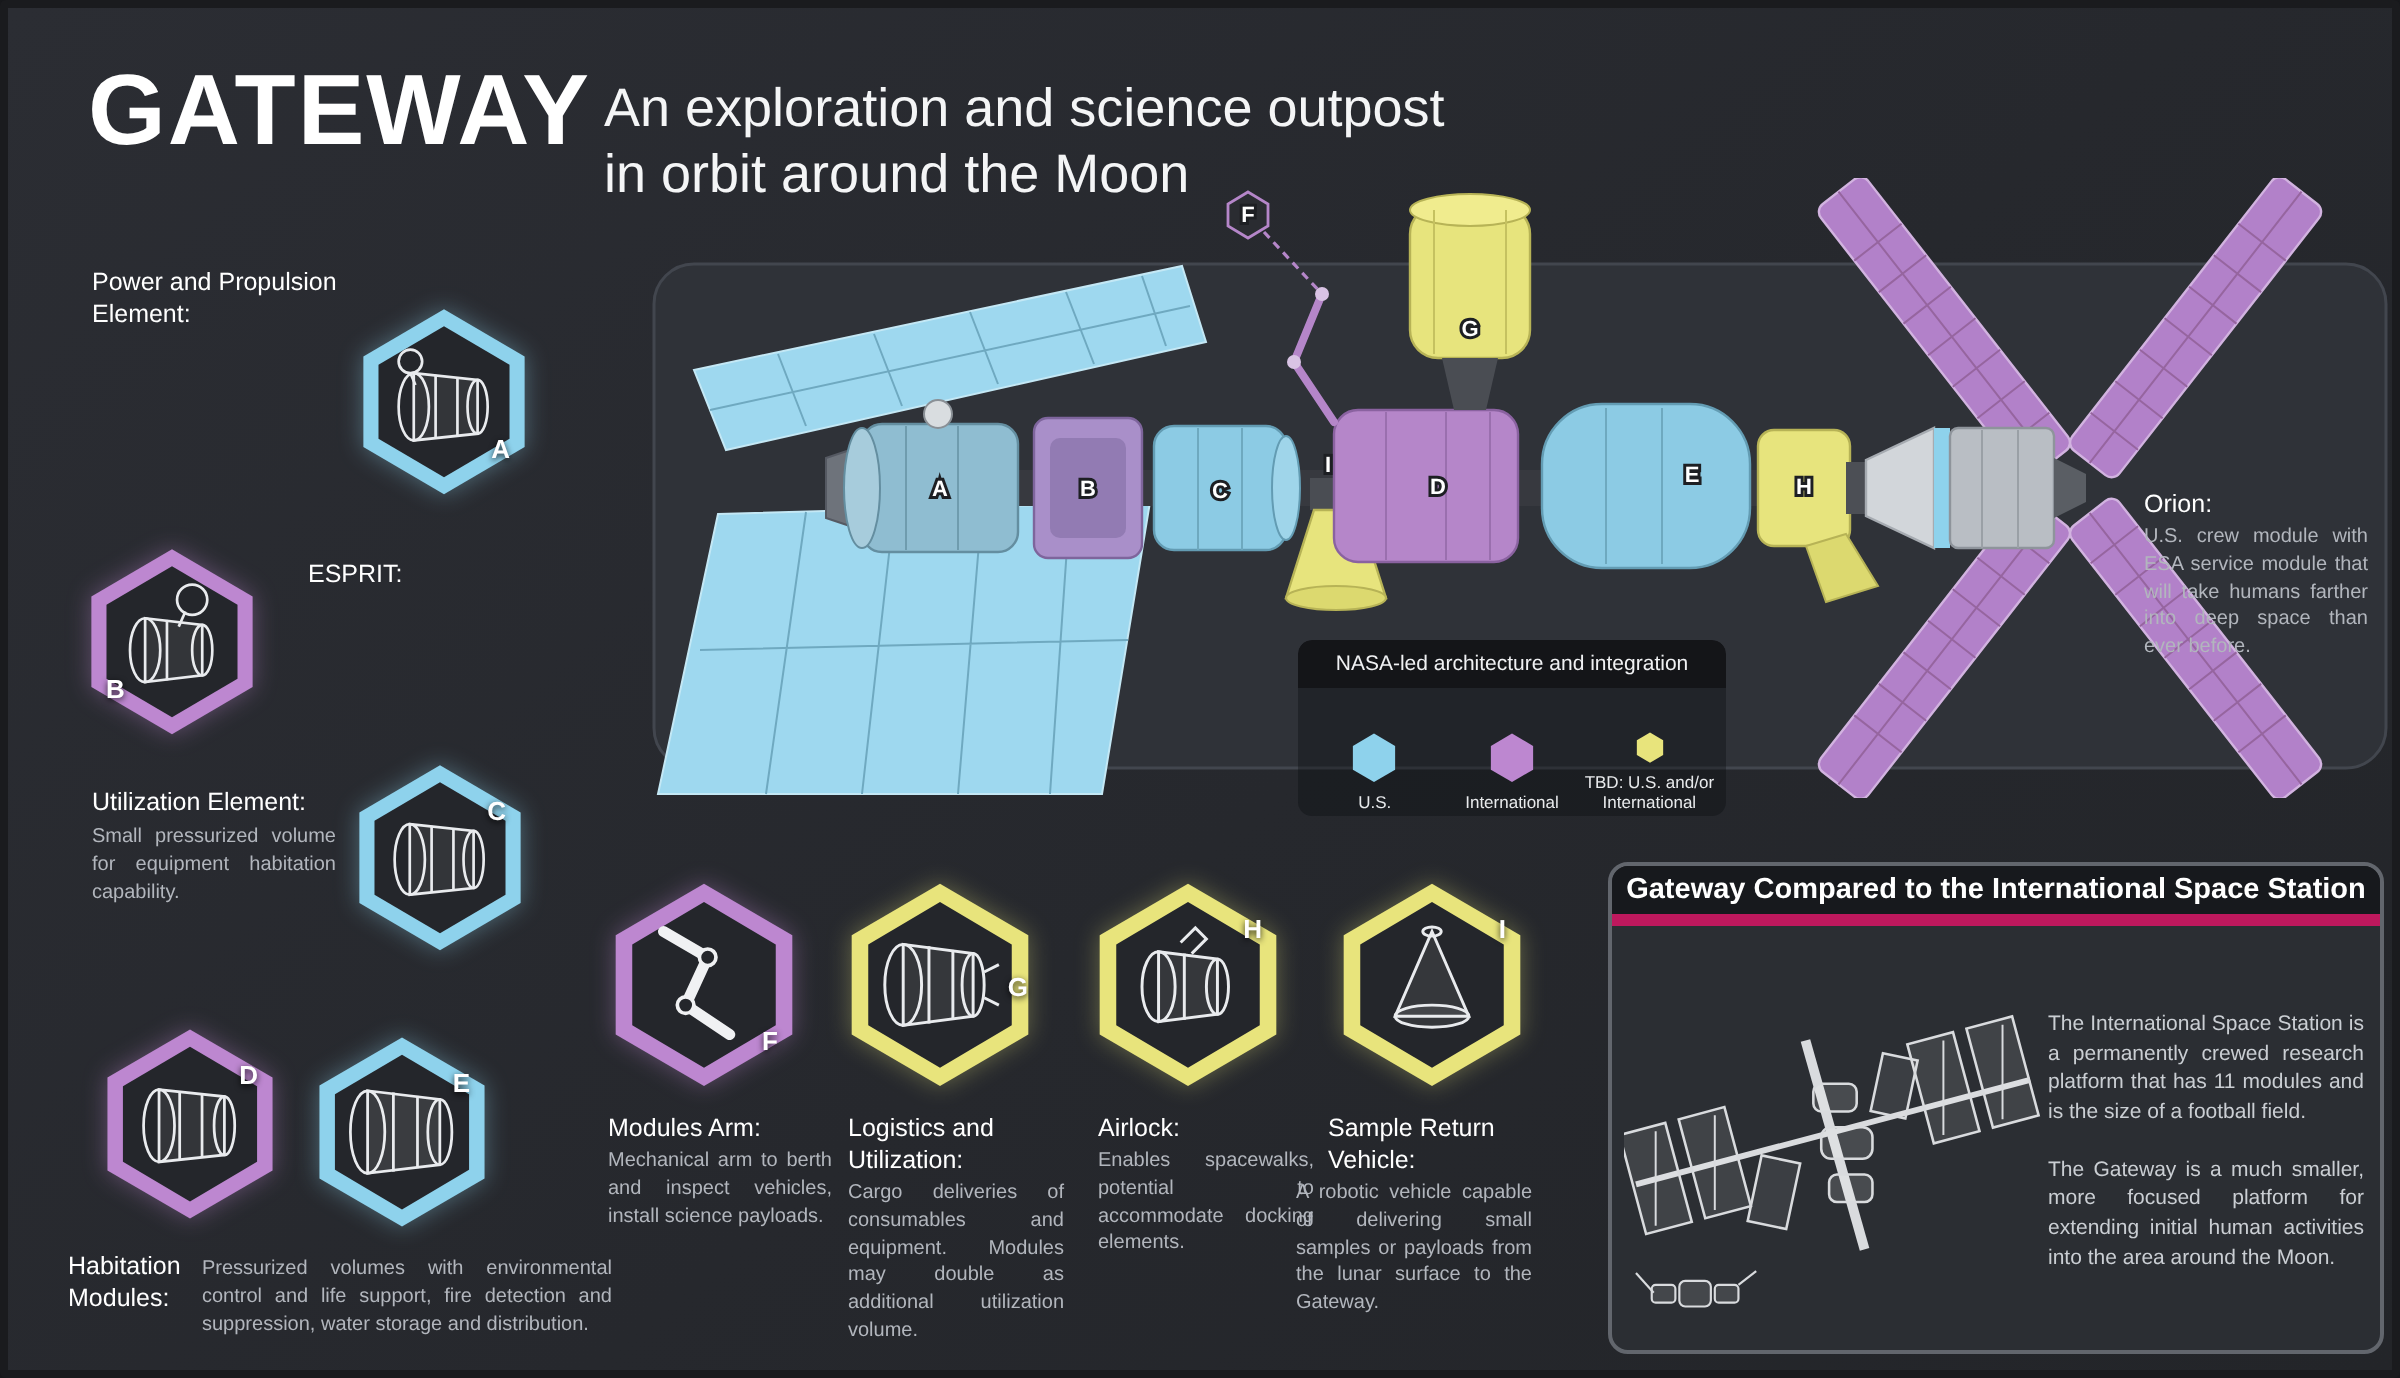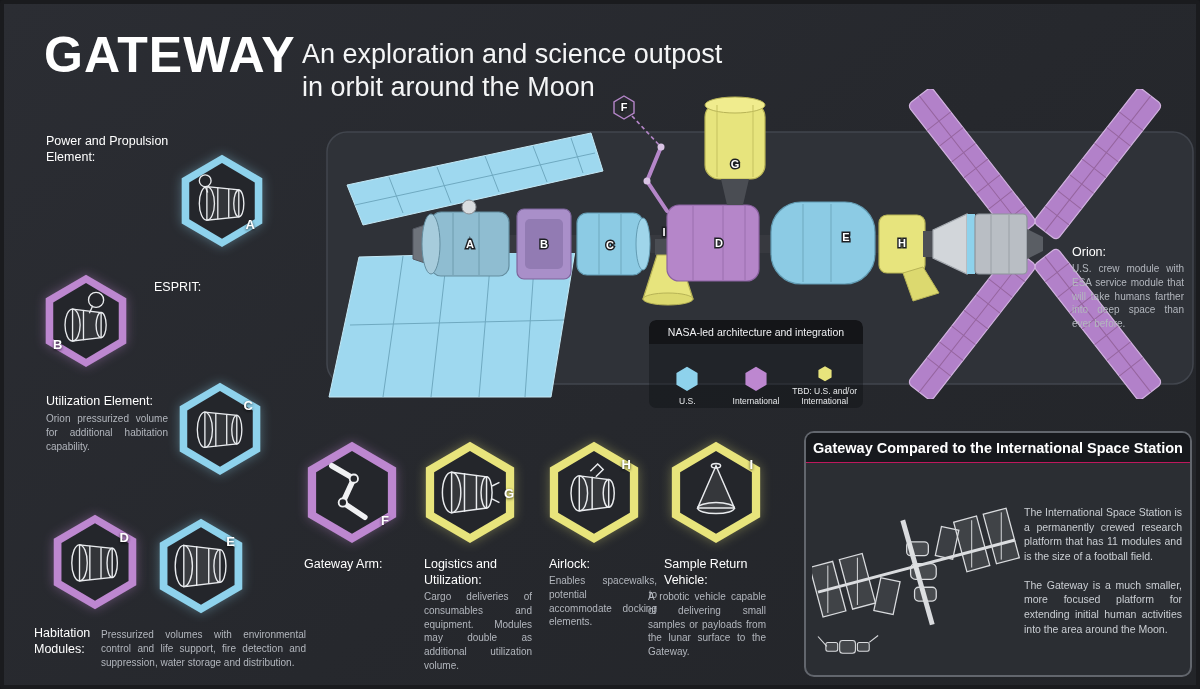--- a/index.html
+++ b/index.html
@@ -32,21 +32,21 @@
   .legend { position:absolute; left:645px; top:316px; width:214px; height:88px; border-radius:7px; overflow:hidden; }
   .legend-titlebar { height:24px; background:#141518; display:flex; align-items:center; justify-content:center;
                      font-size:10.5px; color:#f0f1f3; border-radius:7px 7px 0 0; }
   .legend-body { height:64px; background:rgba(10,11,13,.35); display:flex; justify-content:space-around; padding:22px 4px 2px; }
   .legend-item { display:flex; flex-direction:column; align-items:center; width:72px; }
   .legend-item svg { width:22px; height:26px; }
   .legend-label { margin-top:4px; font-size:8.5px; color:#e8eaec; text-align:center; line-height:1.2; }
 
   .cmp { position:absolute; left:800px; top:427px; width:388px; height:246px; background:#2b2e33;
          border:2px solid #62666d; border-radius:10px; overflow:hidden; }
-  .cmp-titlebar { height:30px; background:#17191d; border-bottom:1px solid #be185d; display:flex; align-items:center;
+  .cmp-titlebar { height:30px; background:#17191d; border-bottom:6px solid #be185d; display:flex; align-items:center;
                   justify-content:center; font-size:14.5px; font-weight:700; color:#ffffff; }
   .cmp-art { position:absolute; left:6px; top:36px; width:212px; height:202px; }
   .cmp-text { position:absolute; left:218px; top:44px; width:158px;margin-top:28px; }
   .cmp-text p { font-size:10.5px; color:#caced3; line-height:1.4; text-align:justify; }
   .cmp-text p + p { margin-top:14px; }
 </style>
 </head>
 <body>
 
 <div class="canvas">
@@ -196,21 +196,21 @@
         <path d="M34 43 L68 47 L68 77 L34 81 Z" fill="rgba(255,255,255,0.07)"></path>
         <ellipse cx="68" cy="62" rx="6" ry="15"></ellipse>
         <line x1="47" y1="44" x2="47" y2="80"></line>
       </g>
     </svg>
     <span class="hl hl-bl">B</span>
   </div>
   <div class="h" style="left:150px;top:276px;width:140px">ESPRIT:</div>
 
   <div class="h" style="left:42px;top:390px;width:150px">Utilization Element:</div>
-  <div class="p" style="left:42px;top:408px;width:122px">Orion pressurized volume for additional habitation capability.</div>
+  <div class="p" style="left:42px;top:408px;width:122px">Small pressurized volume for equipment habitation capability.</div>
   <div class="hex" style="left:174px;top:377px;width:84px">
     <svg viewBox="0 0 100 114" class="glow-cyan">
       <polygon points="50,2 98,30 98,84 50,112 2,84 2,30" fill="#8ed2ec"></polygon>
       <polygon points="50,12 89,35 89,79 50,102 11,79 11,35" fill="#24262b"></polygon>
       <g stroke="#e9ebee" stroke-width="1.6" fill="none">
         <ellipse cx="32" cy="58" rx="9" ry="21"></ellipse>
         <path d="M32 37 L70 41 L70 75 L32 79 Z" fill="rgba(255,255,255,0.07)"></path>
         <ellipse cx="70" cy="58" rx="6" ry="17"></ellipse>
         <line x1="45" y1="38" x2="45" y2="78"></line>
           <line x1="58" y1="40" x2="58" y2="76"></line>
@@ -297,21 +297,22 @@
       <polygon points="50,12 89,35 89,79 50,102 11,79 11,35" fill="#24262b"></polygon>
       <g stroke="#e9ebee" stroke-width="1.6" fill="rgba(255,255,255,0.08)">
         <path d="M50 28 L70 74 L30 74 Z"></path>
         <ellipse cx="50" cy="74" rx="20" ry="6"></ellipse>
         <ellipse cx="50" cy="28" rx="5" ry="2.5" fill="none"></ellipse>
       </g>
     </svg>
     <span class="hl hl-tr">I</span>
   </div>
 
-  <div class="h" style="left:300px;top:553px;width:110px">Gateway Arm:</div>
+  <div class="h" style="left:300px;top:553px;width:110px">Modules Arm:</div>
+  <div class="p" style="left:300px;top:570px;width:112px">Mechanical arm to berth and inspect vehicles, install science payloads.</div>
 
   <div class="h" style="left:420px;top:553px;width:92px">Logistics and Utilization:</div>
   <div class="p" style="left:420px;top:586px;width:108px">Cargo deliveries of consumables and equipment. Modules may double as additional utilization volume.</div>
 
   <div class="h" style="left:545px;top:553px;width:100px">Airlock:</div>
   <div class="p" style="left:545px;top:570px;width:108px">Enables spacewalks, potential to accommodate docking elements.</div>
 
   <div class="h" style="left:660px;top:553px;width:100px">Sample Return Vehicle:</div>
   <div class="p" style="left:644px;top:586px;width:118px">A robotic vehicle capable of delivering small samples or payloads from the lunar surface to the Gateway.</div>
 

